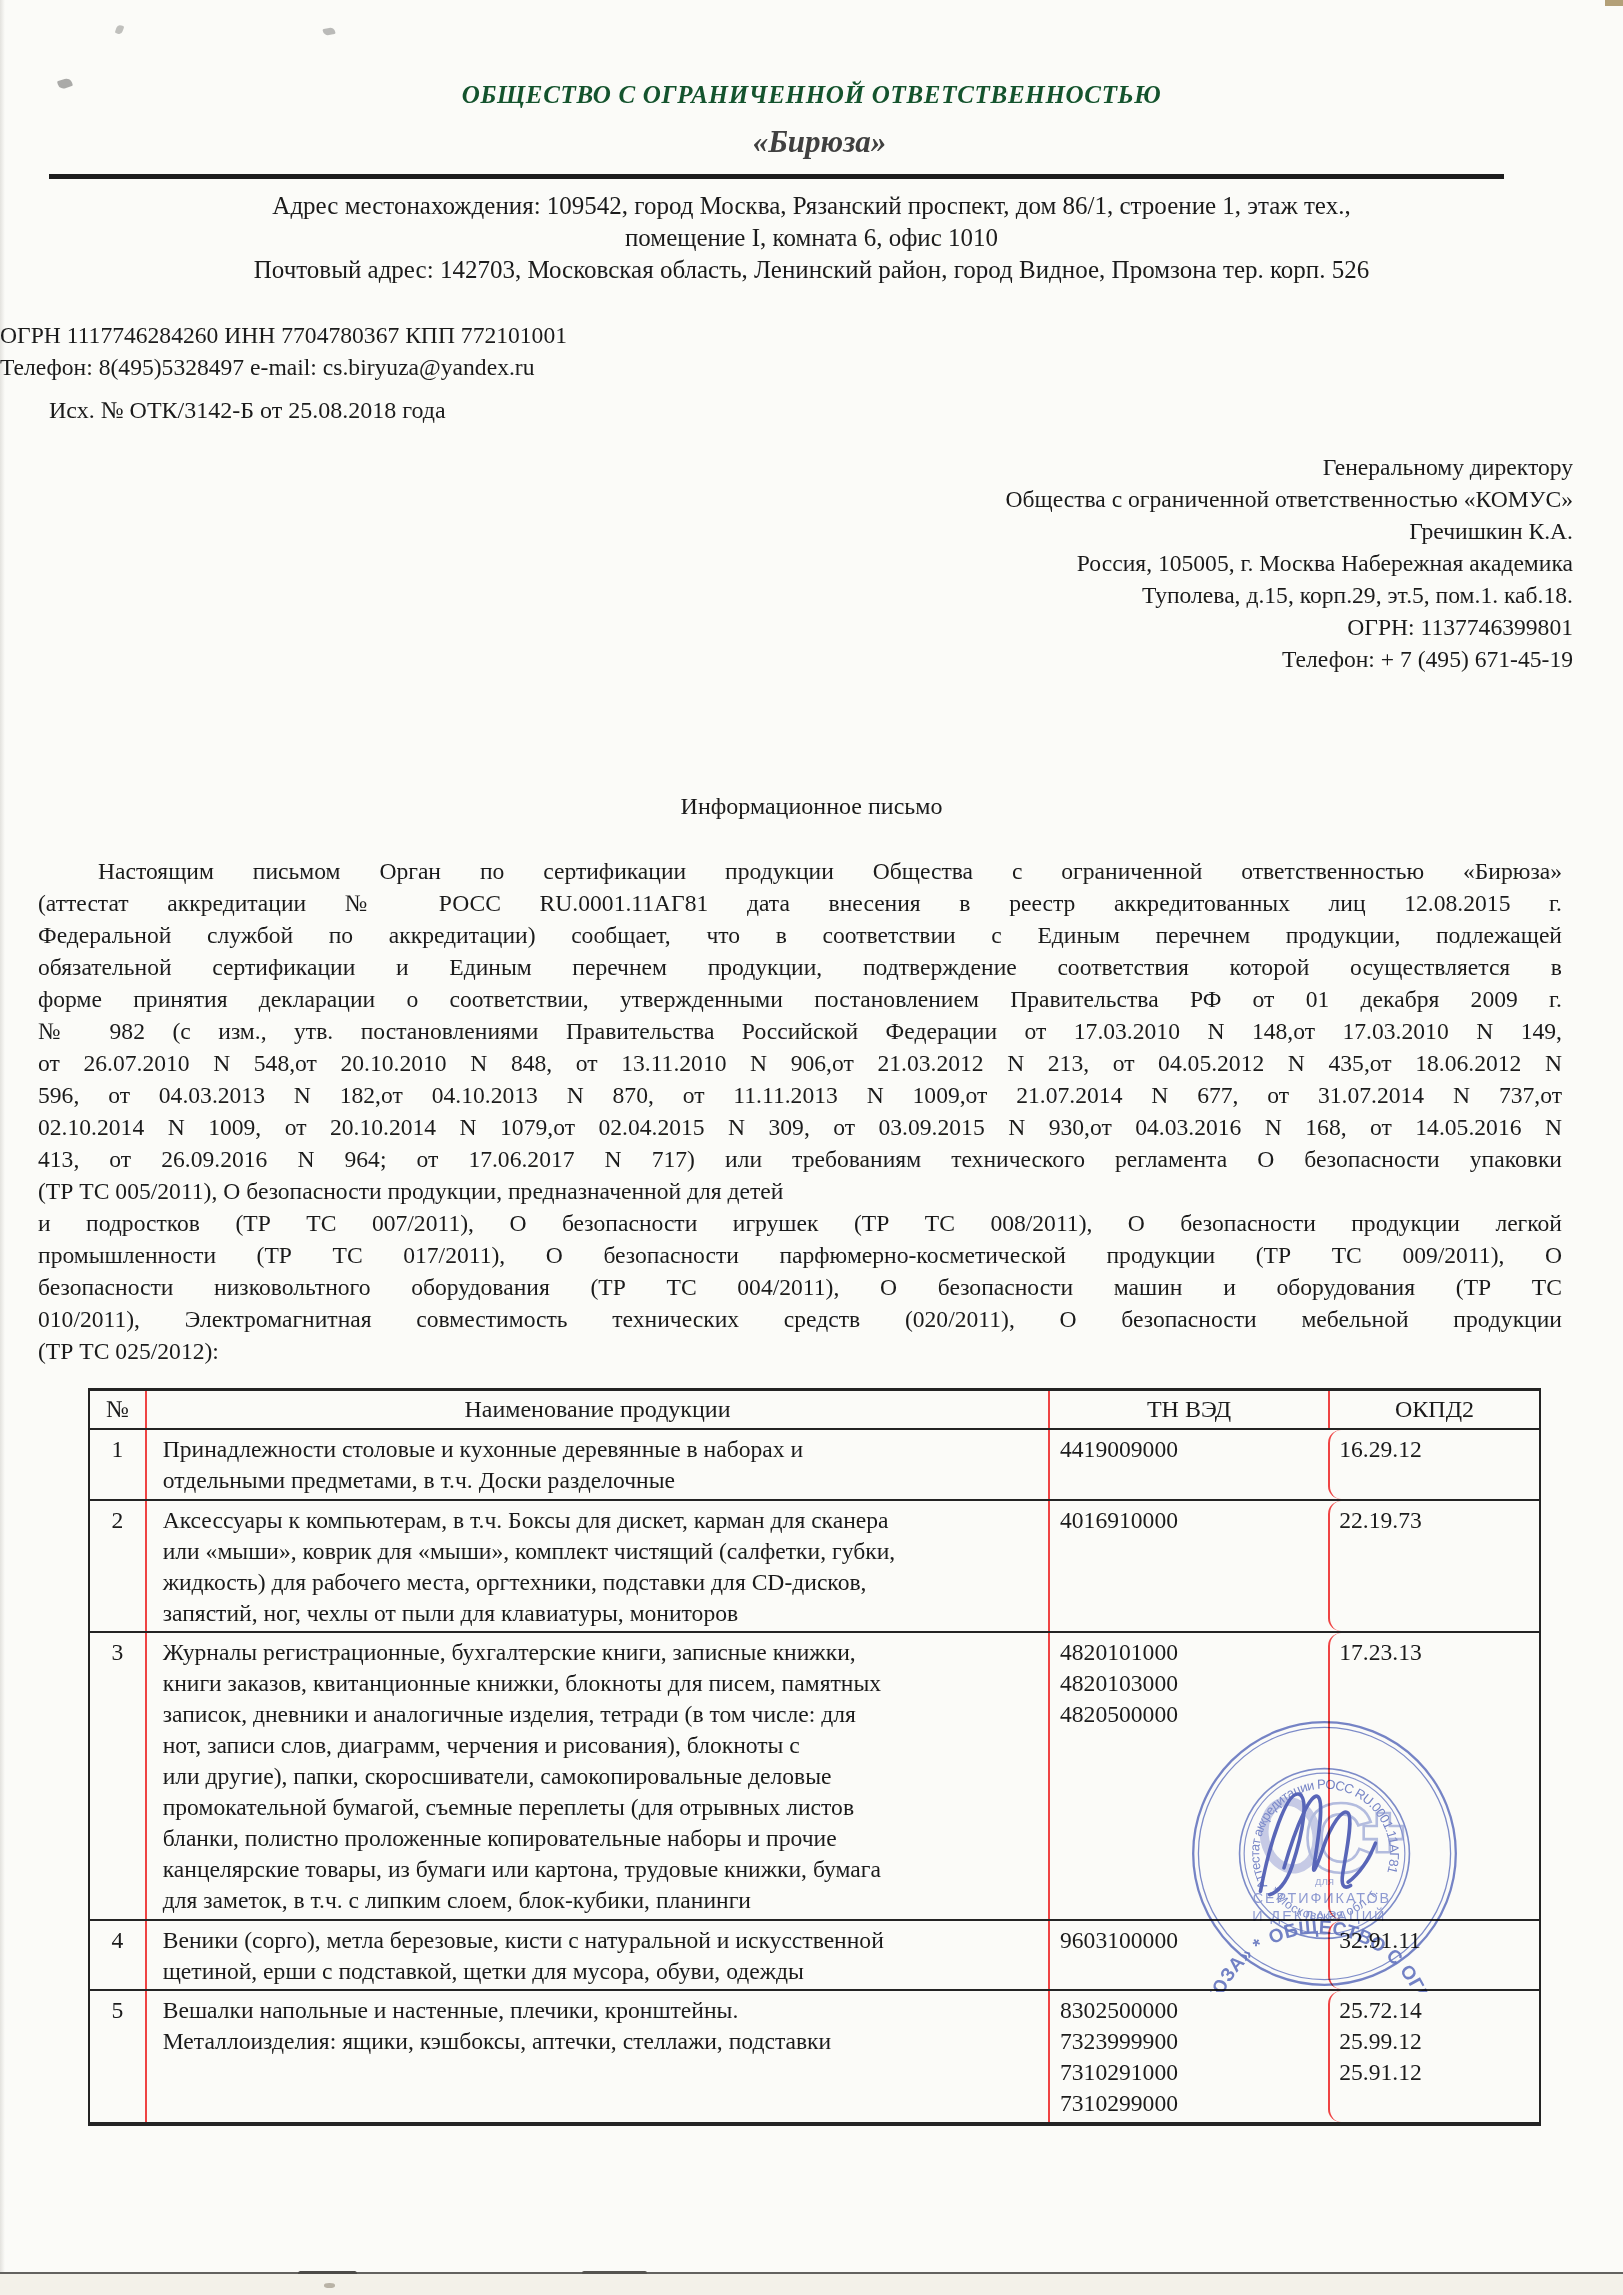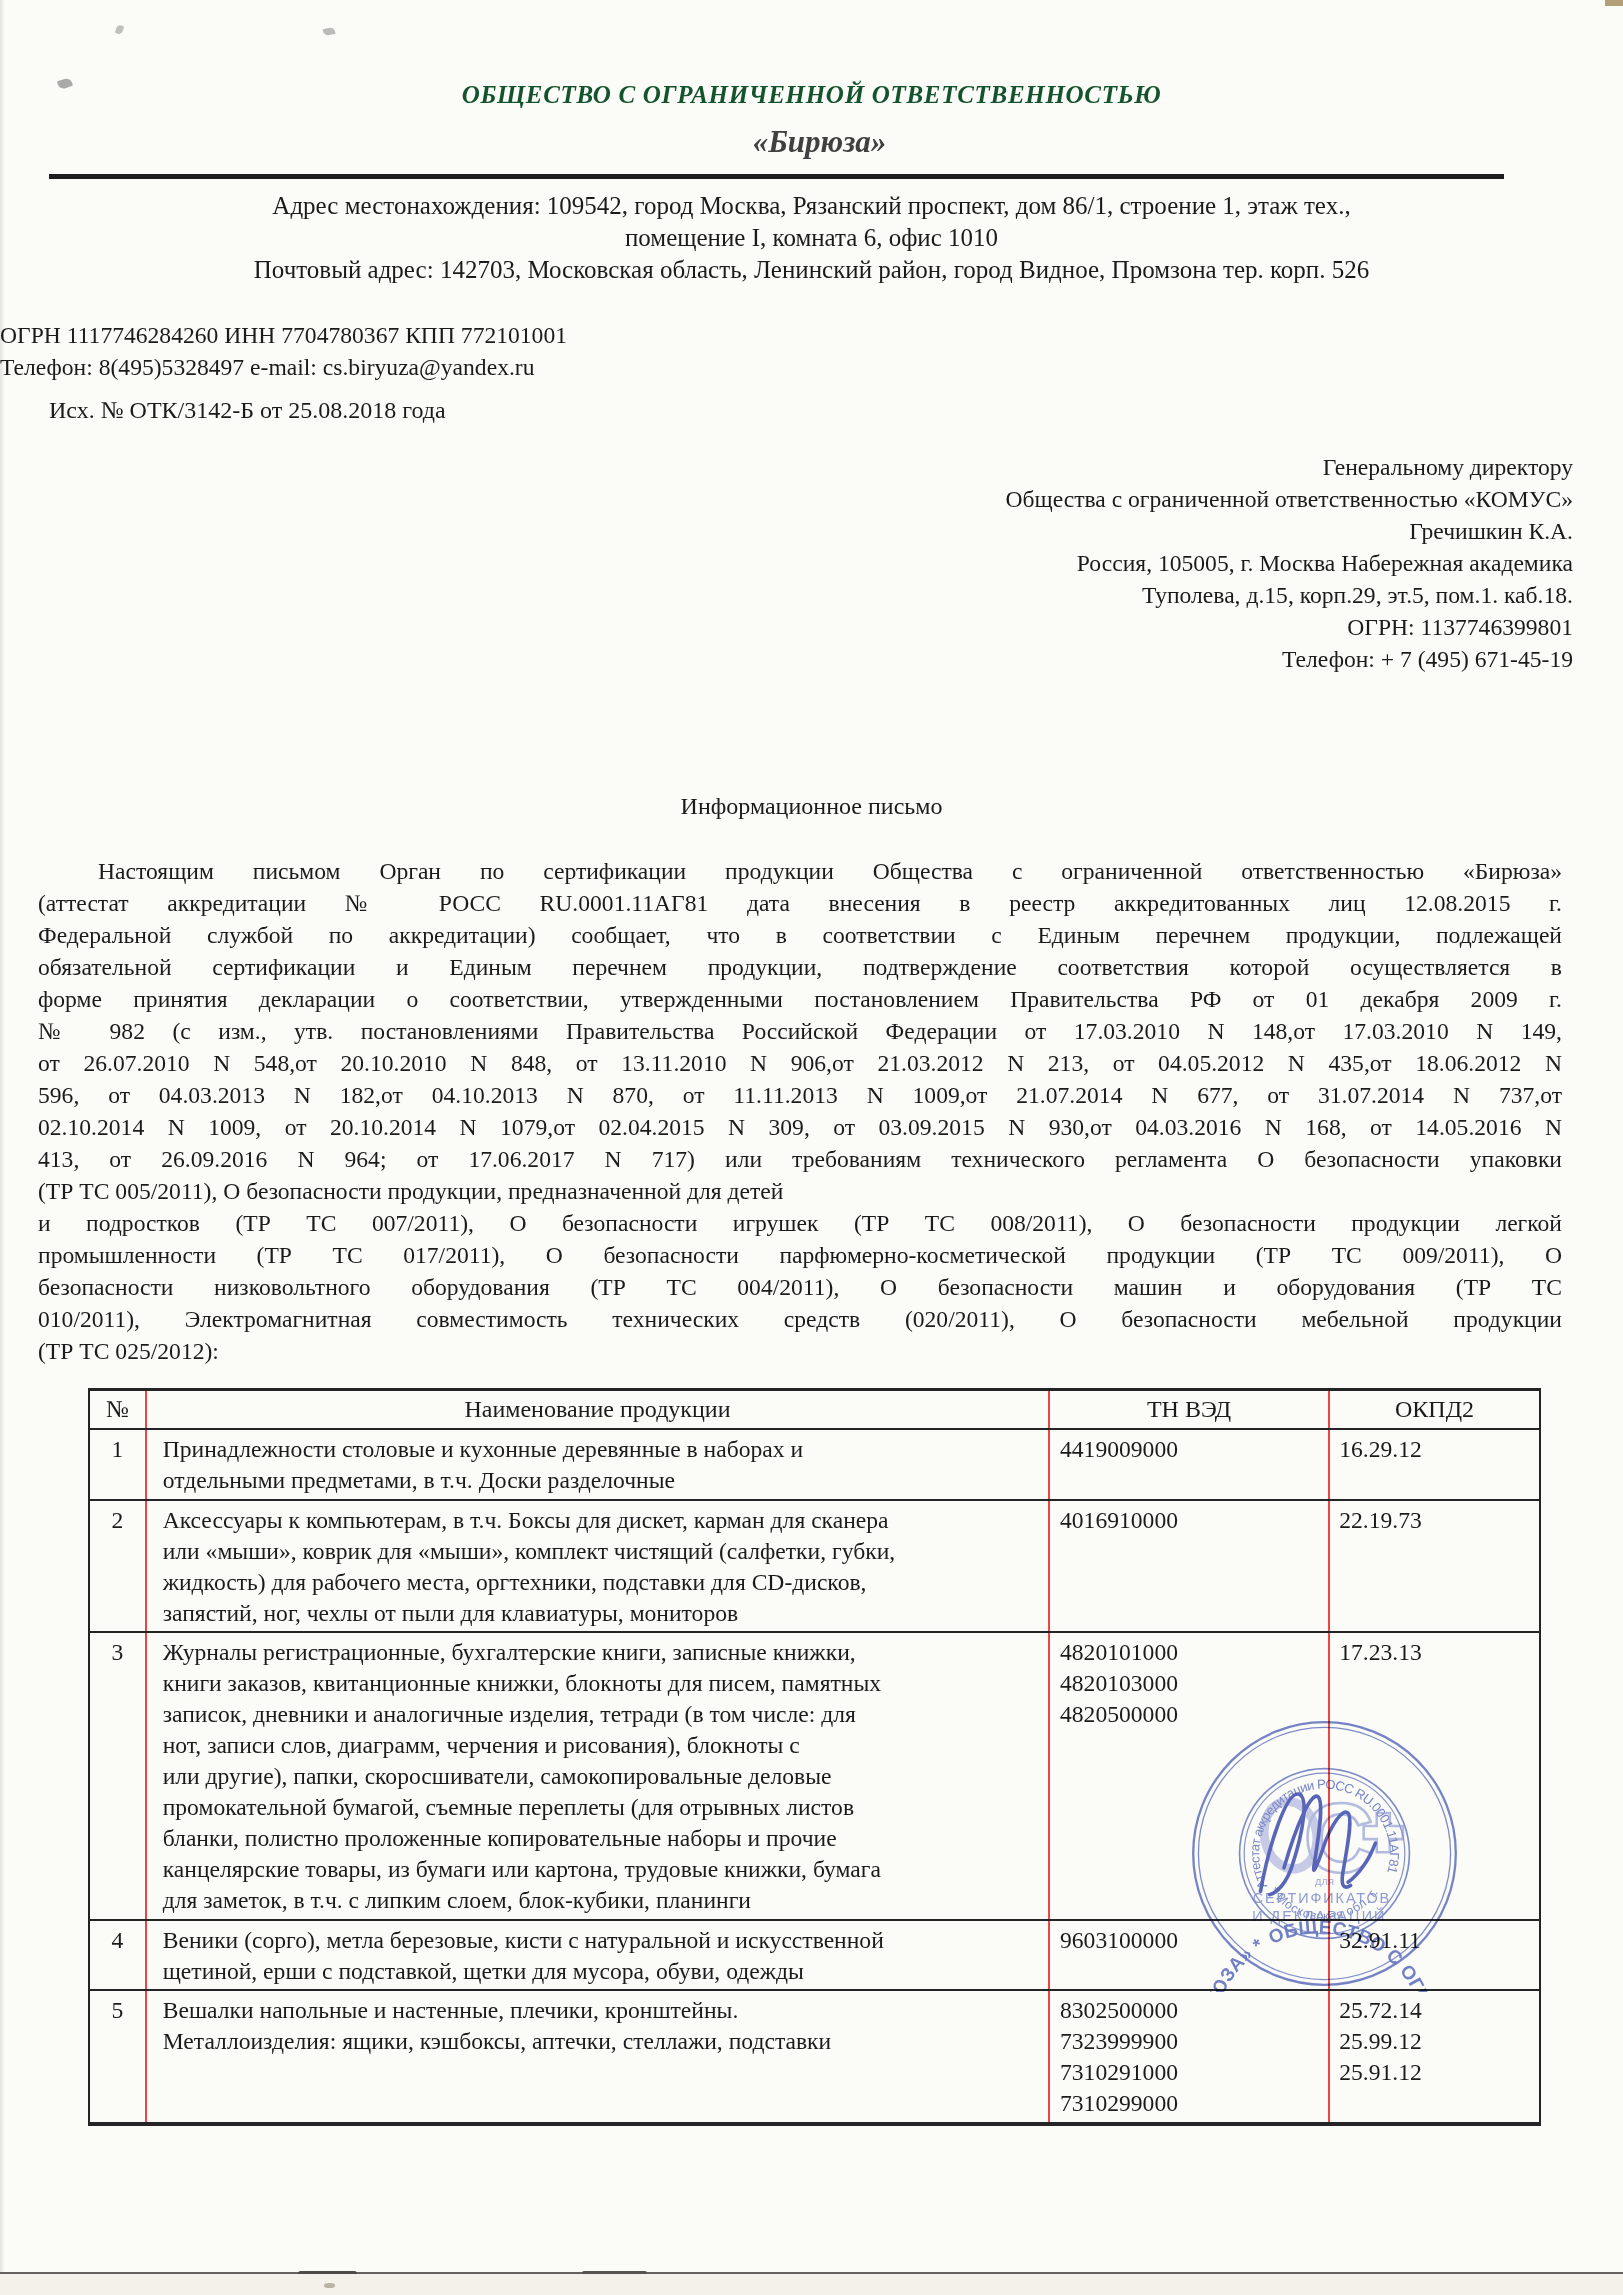--- a/index.html
+++ b/index.html
@@ -45,21 +45,21 @@
   .trow{ display:grid; grid-template-columns:55px 903px 280px 1fr; border-top:2.6px solid #242424; }
   .trow:first-child{ border-top:none; }
   .tcell{
     border-left:2px solid #ef4444; box-sizing:border-box;
     font-size:23.6px; line-height:31px; padding:3.9px 5.2px 2.6px 15.7px; overflow:hidden;
   }
   .tcell:first-child{ border-left:none; }
   .th{ text-align:center; padding:2.6px 2.6px 3.9px 2.6px; font-size:24px; }
   .cell-num{ text-align:center; padding-left:1.3px; padding-right:1.3px; }
   .cell-code{ padding-left:10px; }
-  .cell-okpd{ padding-left:9.2px; }
+  .cell-okpd{ padding-left:9.2px;border-radius:13px; }
   
   .stamp{
     position:absolute; left:1186px; top:1715px; width:277px; height:277px;
     mix-blend-mode:multiply; opacity:.92;
   }
   
   .edge-left{ position:absolute; left:0; top:0; width:5.2px; height:100%;
     background:linear-gradient(90deg,#e3e2de,rgba(251,251,248,0)); }
   .bottom-line{ position:absolute; left:0; top:2272px; width:1623px; height:2px; background:#63625f; }
   .bottom-blob1{ position:absolute; left:298px; top:2271px; width:59px; height:4.6px; background:#4c4b48; border-radius:2.6px; }

